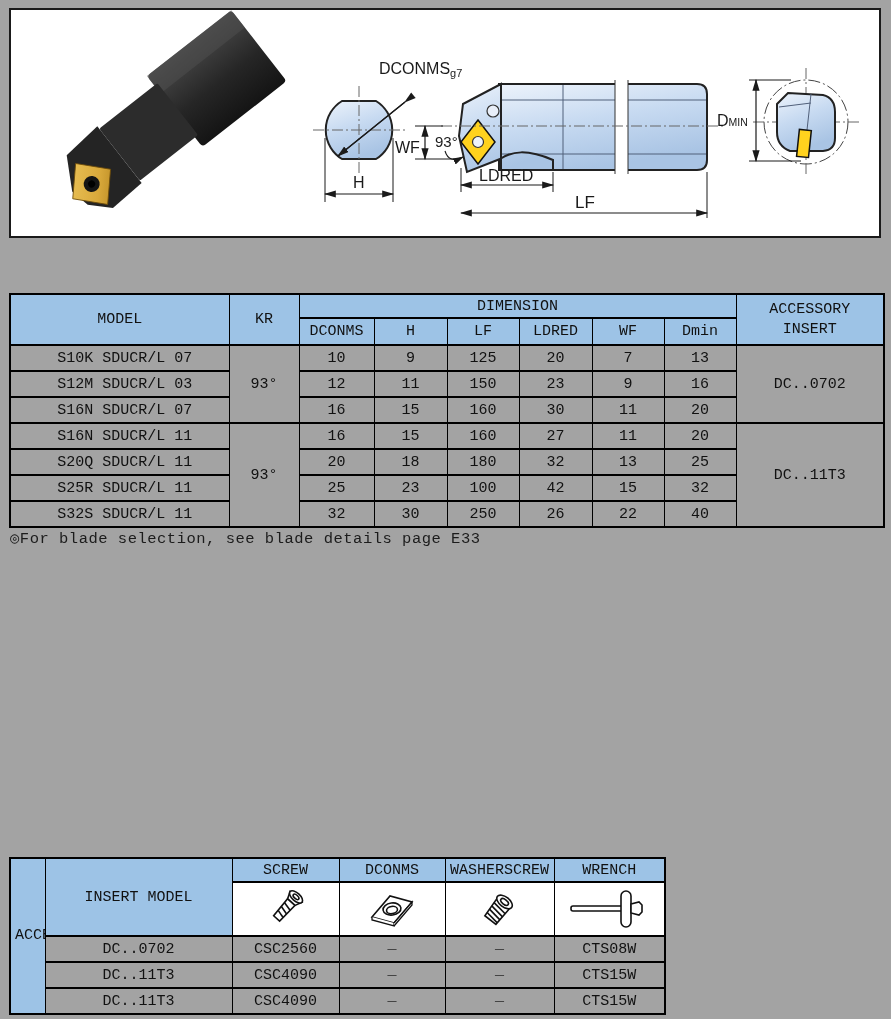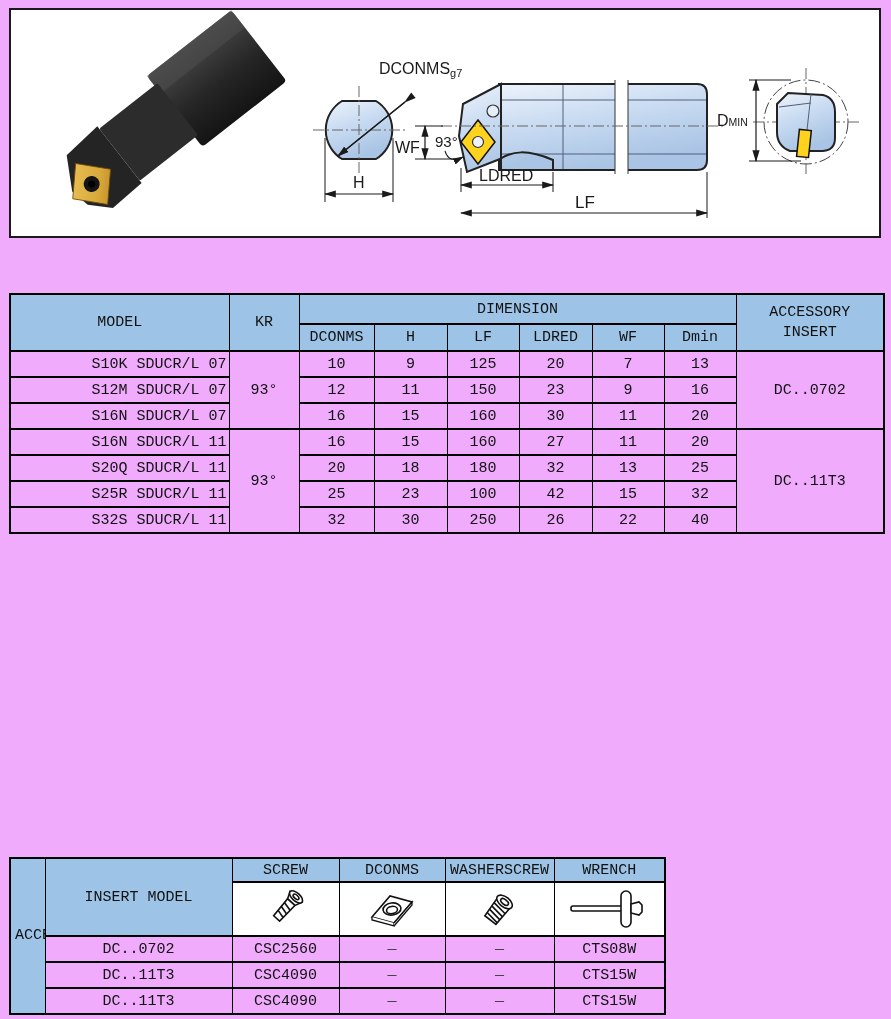--- a/index.html
+++ b/index.html
@@ -1,33 +1,33 @@
 <!DOCTYPE html>
 <html><head>
 <meta charset="utf-8">
 <style>
   html,body{margin:0;padding:0;background:#fff;}
-  #page{position:relative;width:891px;height:1019px;background:#f0abfc;overflow:hidden;
+  #page{position:relative;width:891px;height:1019px;background:#a3a3a3;overflow:hidden;
         font-family:"Liberation Mono","DejaVu Sans Mono",monospace;color:#111;}
 
   
   #top-box{position:absolute;left:9px;top:8px;width:868px;height:226px;border:2px solid #1a1a1a;background:#fff;}
 
   
   table{border-collapse:collapse;table-layout:fixed;}
   #main-table{position:absolute;left:9px;top:293px;width:874px;border:2px solid #000;}
   #acc-table{position:absolute;left:9px;top:857px;width:655px;border:2px solid #000;}
   td,th{border:1px solid #000;border-top-width:2px;border-bottom-width:2px;
         font-weight:normal;font-size:15px;text-align:center;vertical-align:middle;
         padding:0 2px;white-space:nowrap;overflow:hidden;}
   .blue{background:#9DC3E6;}
-  .left{text-align:right;padding-left:12px;}
+  .left{text-align:center;padding-left:12px;}
   .dash-cell{color:#444;}
   #main-table tr{height:26px;}
-  #main-table tr.hdr1{height:30px;font-family:Liberation Mono, monospace;}
+  #main-table tr.hdr1{height:24px;font-family:Liberation Mono, monospace;}
   #main-table tr.hdr2{height:27px;}
   #acc-table tr.hdr1{height:24px;}
   #acc-table tr.iconrow{height:54px;}
   #acc-table tr.datarow{height:26px;}
   .side-label{word-break:break-all;line-height:18px;text-align:left;padding:0 0 0 4px;}
   .icon-cell{background:#fff;}
   .icon-cell svg{display:block;margin:0 auto;}
 
   
   #notes{position:absolute;left:10px;top:527px;font-size:15.5px;line-height:25.5px;color:#1c1c1c;letter-spacing:0.5px;}
@@ -168,21 +168,21 @@
       <td rowspan="3">93°</td>
       <td>10</td>
       <td>9</td>
       <td>125</td>
       <td>20</td>
       <td>7</td>
       <td>13</td>
       <td rowspan="3">DC..0702</td>
     </tr>
     <tr>
-      <td class="left">S12M SDUCR/L 07</td>
+      <td class="left">S12M SDUCR/L 03</td>
       <td>12</td>
       <td>11</td>
       <td>150</td>
       <td>23</td>
       <td>9</td>
       <td>16</td>
     </tr>
     <tr>
       <td class="left">S16N SDUCR/L 07</td>
       <td>16</td>
@@ -227,20 +227,21 @@
       <td>30</td>
       <td>250</td>
       <td>26</td>
       <td>22</td>
       <td>40</td>
     </tr>
   </tbody>
     </table>
 
   <div id="notes">
+    <div>◎For blade selection, see blade details page E33</div>
   </div>
 
   <table id="acc-table">
     <colgroup>
       <col style="width:35px">
         <col style="width:187px">
         <col style="width:107px">
       <col style="width:106px">
         <col style="width:109px">
         <col style="width:111px">

